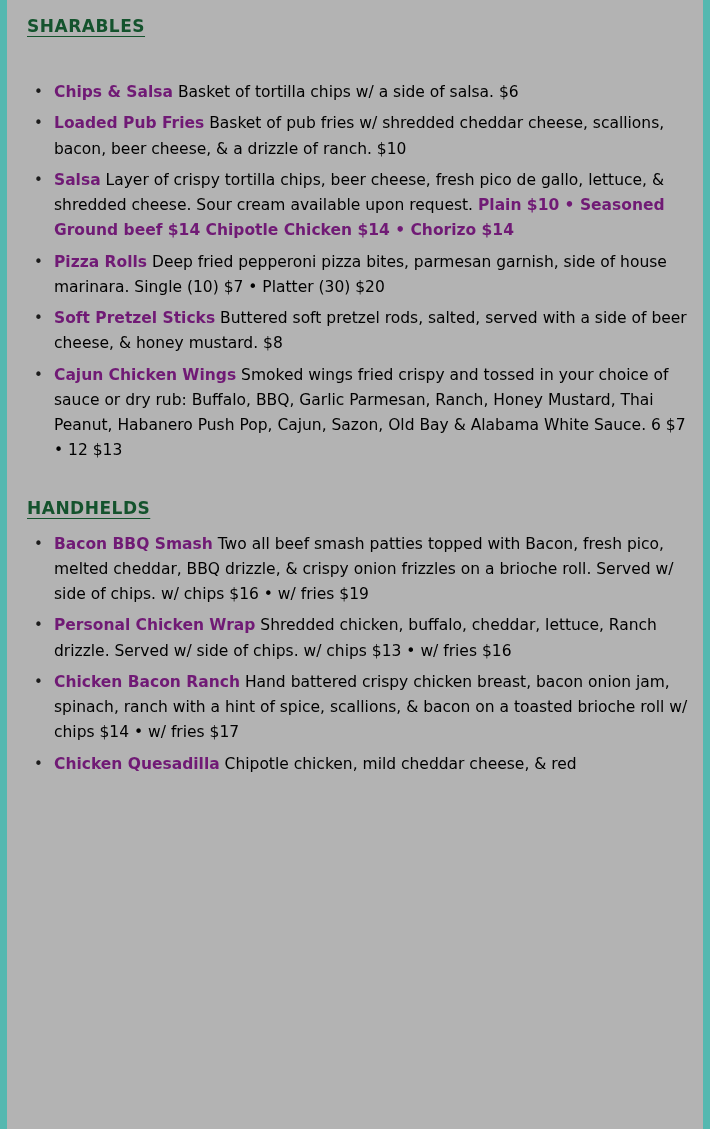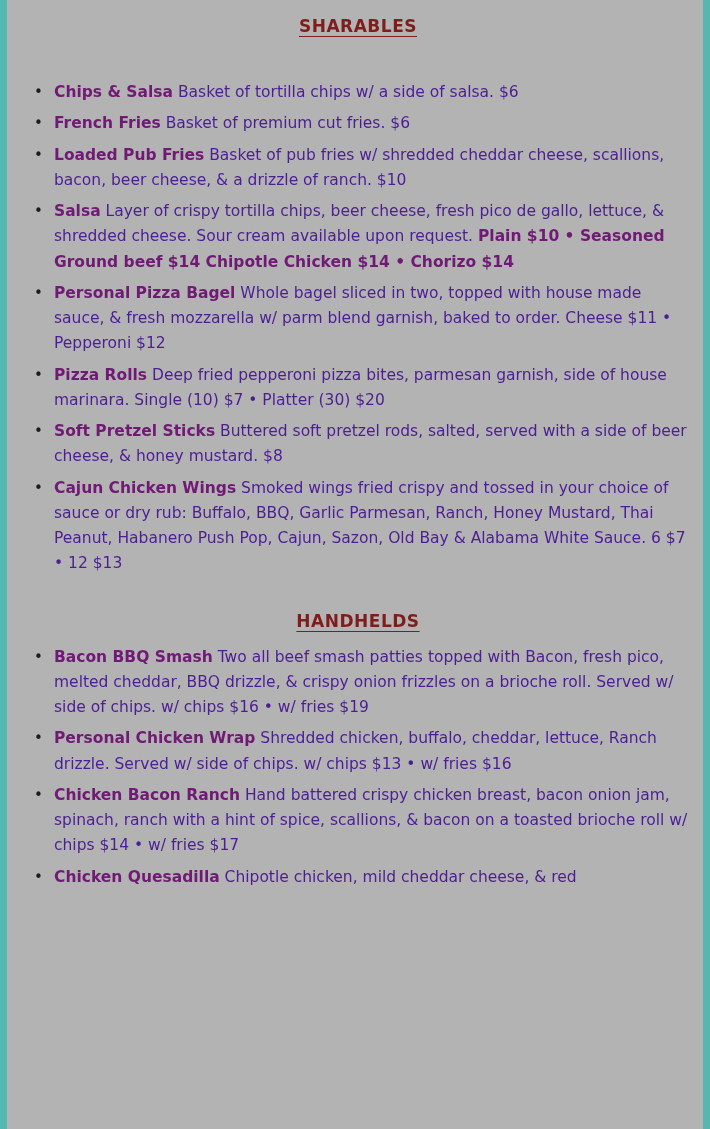--- a/index.html
+++ b/index.html
@@ -24,22 +24,22 @@
     border-left: 7px solid #55b8b0;
     border-right: 7px solid #55b8b0;
   }
   .inner {
     position: absolute;
     left: 0; top: 0;
     right: 0;
     padding: 0 14px 0 20px;
   }
   .section-title {
-    text-align: center;
-    color: #7f1d1d;
+    text-align: left;
+    color: #14532d;
     font-size: 17px;
     font-weight: 700;
     letter-spacing: 0.5px;
     text-decoration: underline;
     text-underline-offset: 4px;
     font-family: "DejaVu Sans", sans-serif;
   }
   .section-title.first {
     padding-top: 16px;
   }
@@ -65,21 +65,21 @@
     font-size: 15px;
     line-height: 1.63;
     color: #1c1c1c;
   }
   .item-name {
     font-weight: 700;
     color: #701a75;
   }
   .item-desc {
     font-weight: 400;
-    color: #4c1d95;
+    color: #000000;
   }
   .gap-before-sharables-list {
     height: 44px;
   }
   .gap-before-handhelds {
     height: 28px;
   }
   .gap-after-handhelds {
     height: 14px;
   }
@@ -93,35 +93,27 @@
     <div class="section-title first">SHARABLES</div>
 
     <div class="gap-before-sharables-list"></div>
 
     <ul class="menu-list">
       <li>
         <span class="item-name">Chips &amp; Salsa</span>
         <span class="item-desc">Basket of tortilla chips w/ a side of salsa. $6</span>
       </li>
       <li>
-        <span class="item-name">French Fries</span>
-        <span class="item-desc">Basket of premium cut fries. $6</span>
-      </li>
-      <li>
         <span class="item-name">Loaded Pub Fries</span>
         <span class="item-desc">Basket of pub fries w/ shredded cheddar cheese, scallions, bacon, beer cheese, &amp; a drizzle of ranch. $10</span>
       </li>
       <li>
         <span class="item-name">Salsa</span>
         <span class="item-desc">Layer of crispy tortilla chips, beer cheese, fresh pico de gallo, lettuce, &amp; shredded cheese. Sour cream available upon request.</span>
         <span class="item-name">Plain $10 • Seasoned Ground beef $14 Chipotle Chicken $14 • Chorizo $14</span>
-      </li>
-      <li>
-        <span class="item-name">Personal Pizza Bagel</span>
-        <span class="item-desc">Whole bagel sliced in two, topped with house made sauce, &amp; fresh mozzarella w/ parm blend garnish, baked to order. Cheese $11 • Pepperoni $12</span>
       </li>
       <li>
         <span class="item-name">Pizza Rolls</span>
         <span class="item-desc">Deep fried pepperoni pizza bites, parmesan garnish, side of house marinara. Single (10) $7 • Platter (30) $20</span>
       </li>
       <li>
         <span class="item-name">Soft Pretzel Sticks</span>
         <span class="item-desc">Buttered soft pretzel rods, salted, served with a side of beer cheese, &amp; honey mustard. $8</span>
       </li>
       <li>

